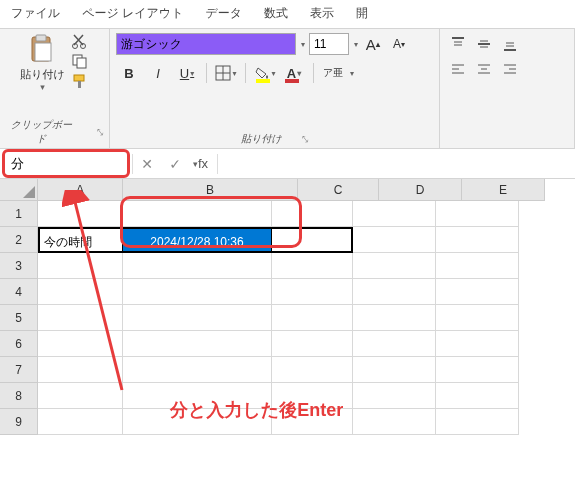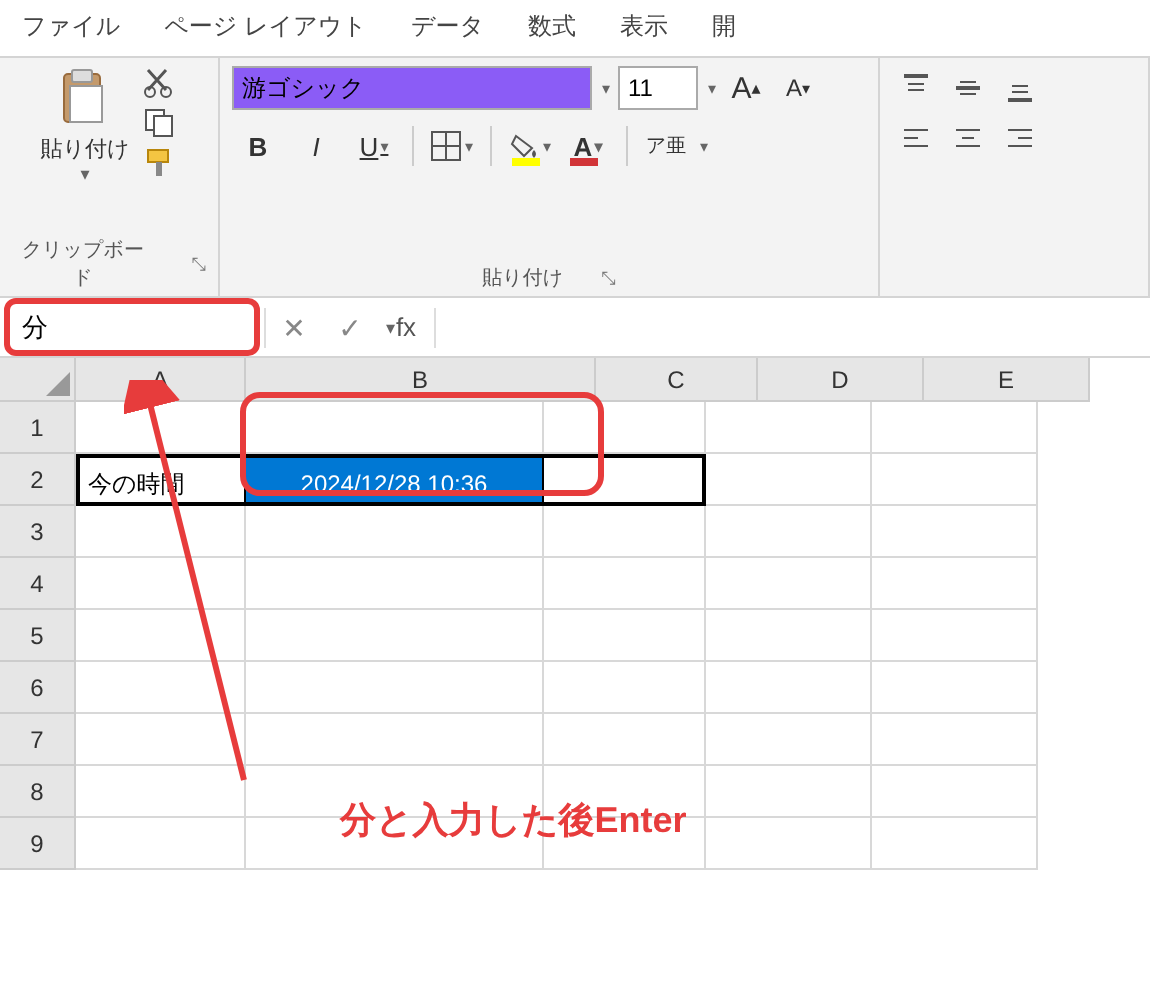--- a/index.html
+++ b/index.html
@@ -6,21 +6,21 @@
 body { width: 575px; height: 500px; background: #fff; overflow: hidden; position: relative; }
 
 
 .tabs { display: flex; background: #fff; height: 29px; border-bottom: 1px solid #d4d4d4; }
 .tab { padding: 5px 11px; font-size: 12px; color: #444; cursor: pointer; }
 .tab.active { background: #217346; color: #fff; }
 
 
 .ribbon { display: flex; height: 120px; background: #f3f3f3; border-bottom: 1px solid #d4d4d4; }
 .group { display: flex; flex-direction: column; border-right: 1px solid #d4d4d4; padding: 4px 6px 2px; }
-.group-label { font-size: 10px; text-align: center; color: #555; margin-top: auto; padding-top: 2px; display:flex; align-items:center; justify-content:center; gap:19px;}
+.group-label { font-size: 10px; text-align: center; color: #555; margin-top: auto; padding-top: 2px; display:flex; align-items:center; justify-content:center; gap:19px;font-style:italic;}
 
 
 .clip { width: 110px; align-items: center; }
 .clip-top { display: flex; gap: 6px; }
 .paste-big { display:flex; flex-direction:column; align-items:center; }
 .clip-icon { width: 32px; height: 32px; }
 .sm-icon { width: 18px; height: 16px; }
 .clip-side { display:flex; flex-direction:column; gap:4px; }
 .paste-label { font-size: 11px; color: #333; margin-top: 2px; }
 .drop-caret { font-size: 9px; color: #666; }

